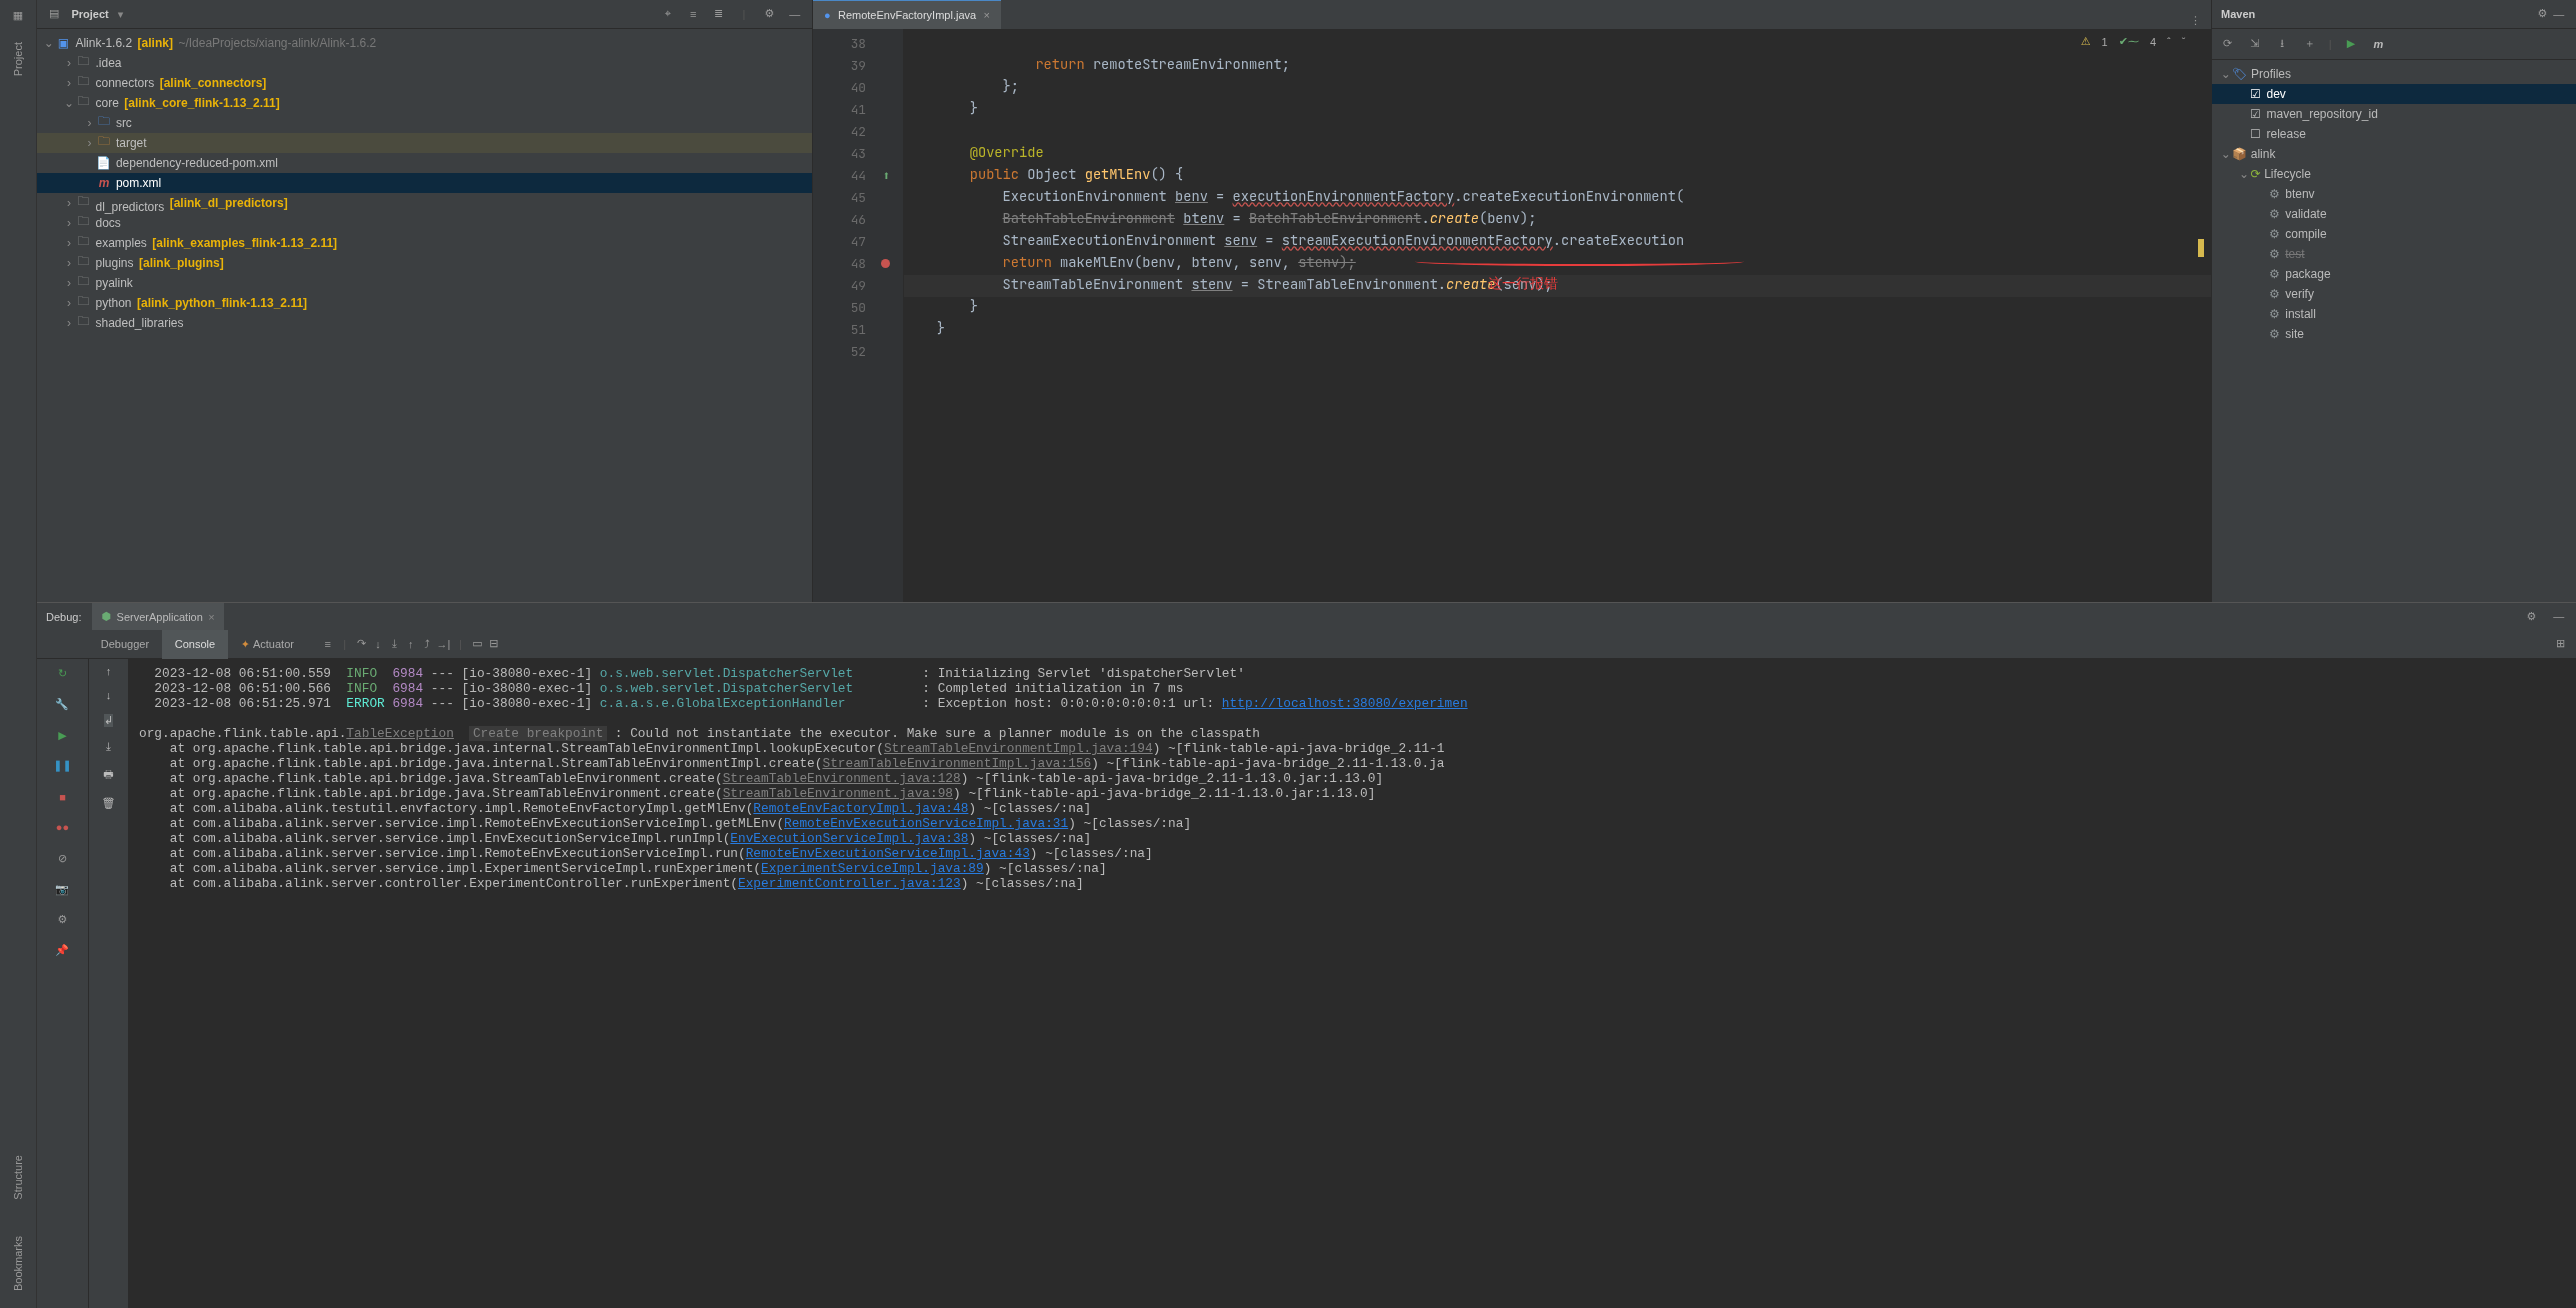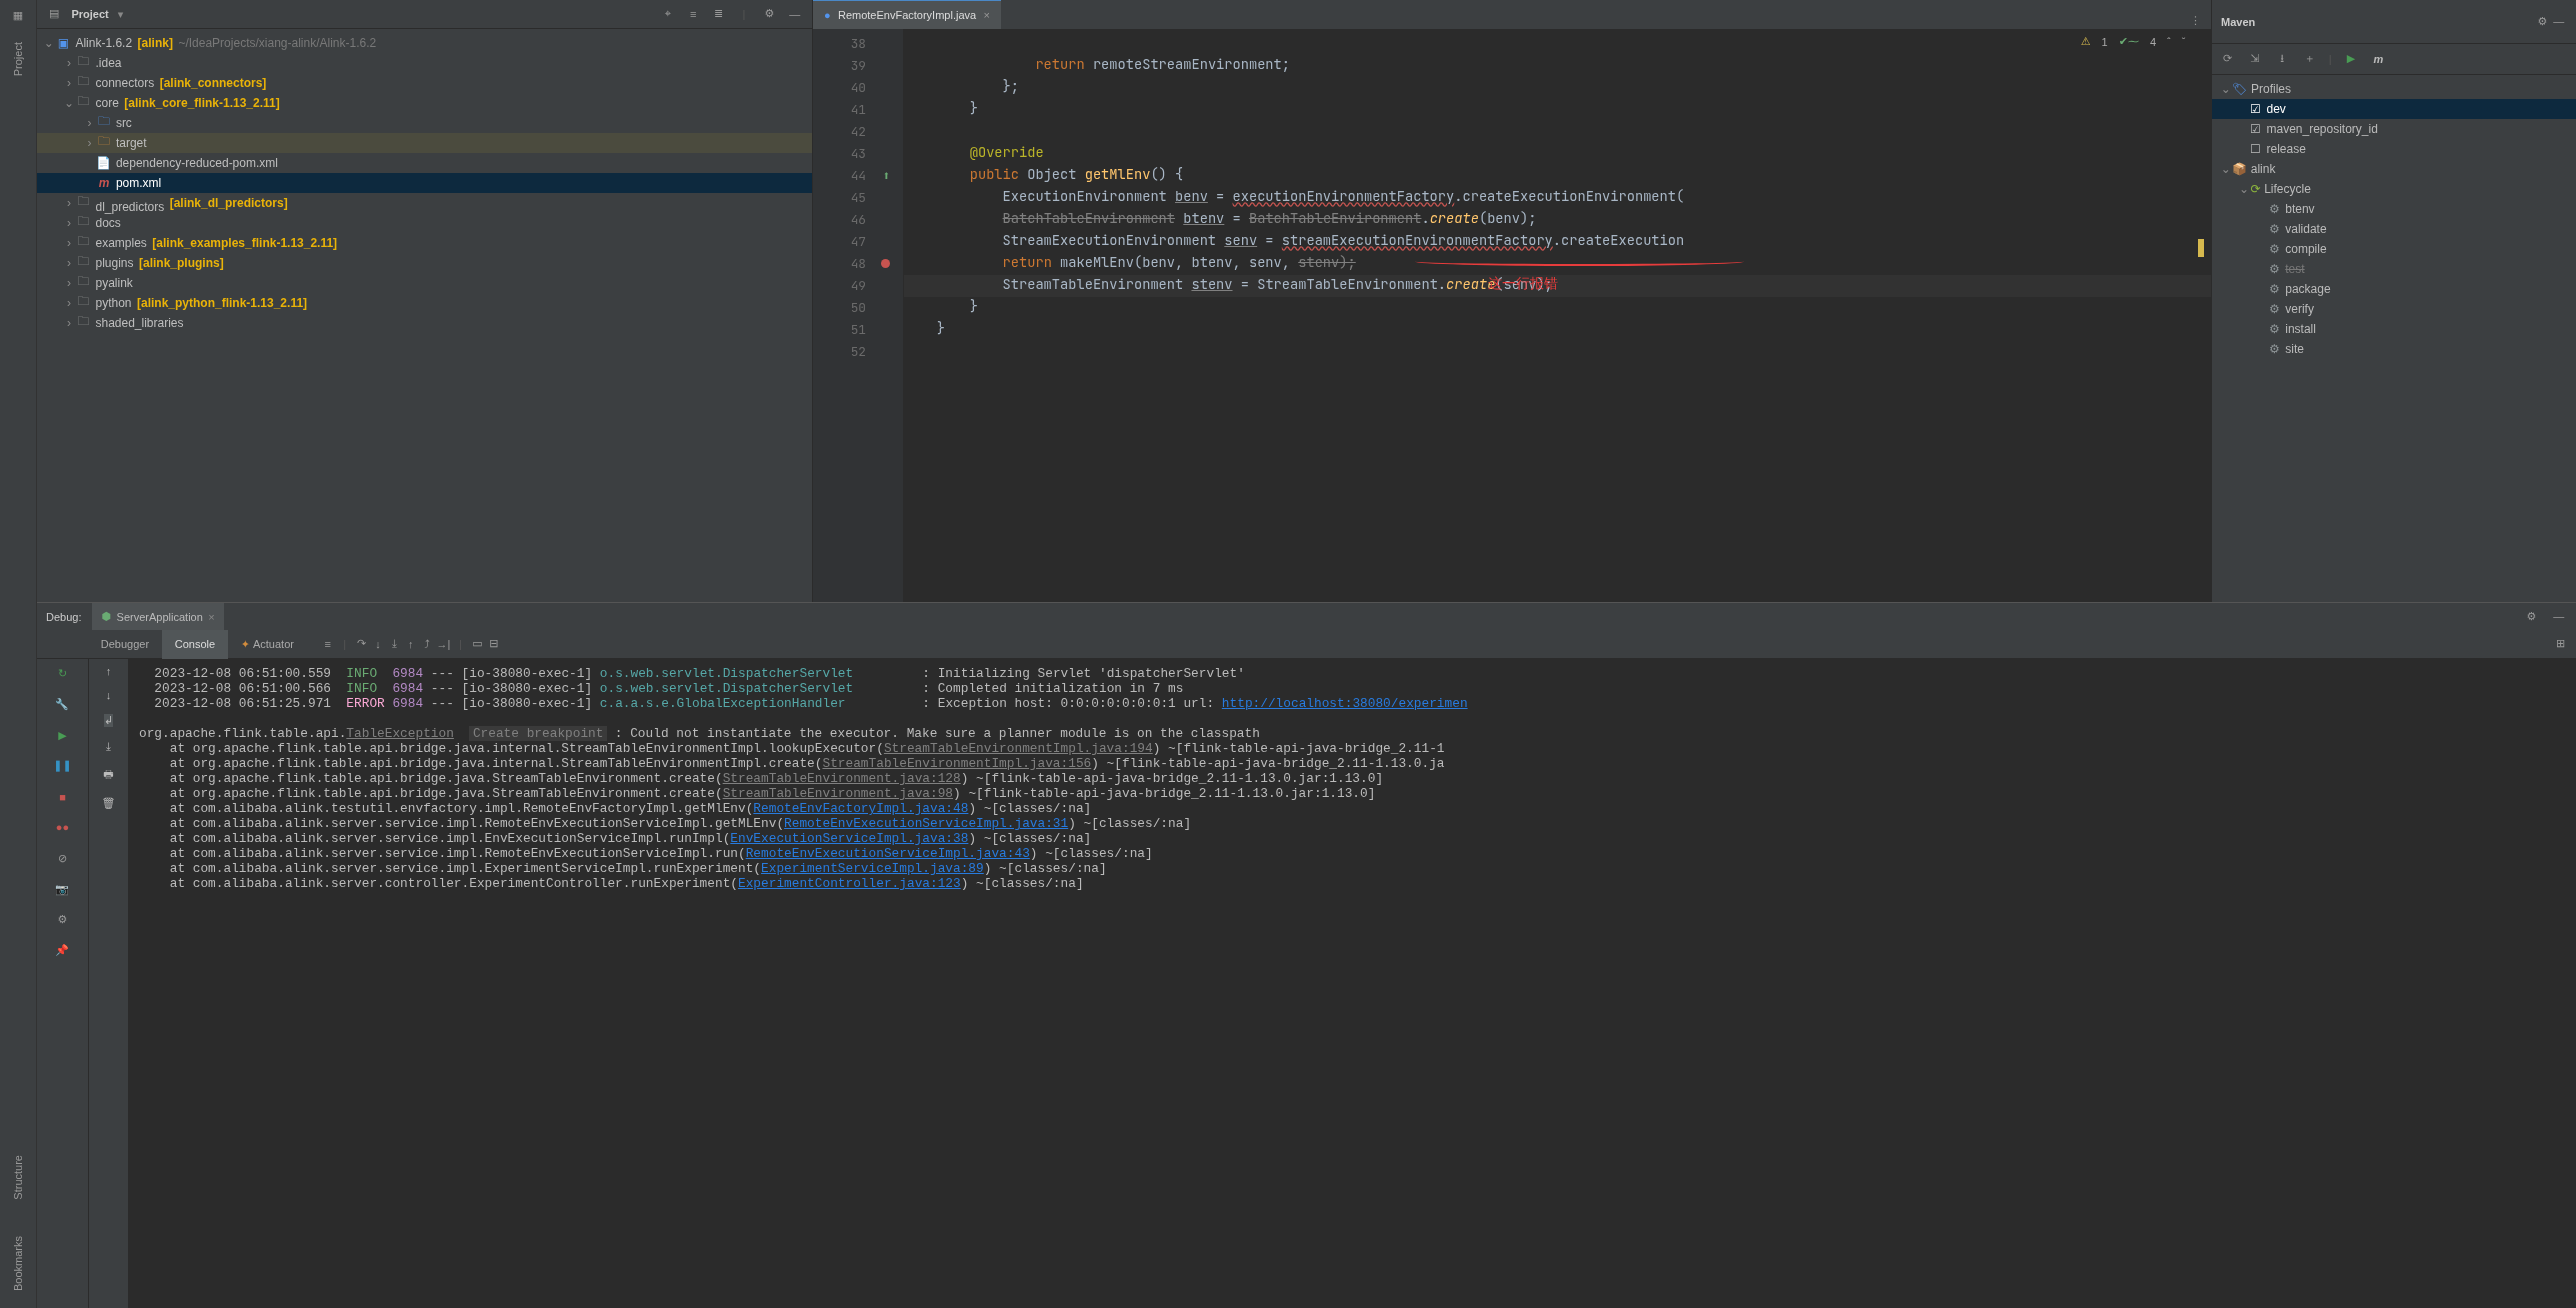--- a/index.html
+++ b/index.html
@@ -189,21 +189,21 @@
 
 
 .maven-panel {
   width: 365px;
   background: #3c3f41;
   border-left: 0.9px solid #2b2b2b;
   display: flex;
   flex-direction: column;
 }
 .maven-header {
-  height: 44px;
+  height: 29px;
   display: flex;
   align-items: center;
   padding: 0 9px;
   border-bottom: 0.9px solid #2b2b2b;
 }
 .maven-header .title { font-weight: bold; color: #ccc; }
 .maven-header .spacer { flex: 1; }
 .maven-toolbar {
   height: 31px;
   display: flex;
@@ -284,21 +284,21 @@
 .console {
   flex: 1;
   background: #2b2b2b;
   padding: 7.3px 11px;
   font-family: Liberation Mono, monospace;
   font-size: 12.8px;
   overflow: auto;
   white-space: pre;
 }
 .log-info { color: #6aab73; }
-.log-error { color: #f9a8d4; }
+.log-error { color: #5eead4; }
 .log-pid { color: #b389c5; }
 .log-logger { color: #56a8a8; }
 .log-link { color: #287bde; text-decoration: underline; cursor: pointer; }
 .log-dim-u { color: #808080; text-decoration: underline; }
 .log-bp { color: #808080; background: #3a3a3a; padding: 0 3.7px; }
 </style>
 </head>
 <body>
 
 <div class="left-stripe">

